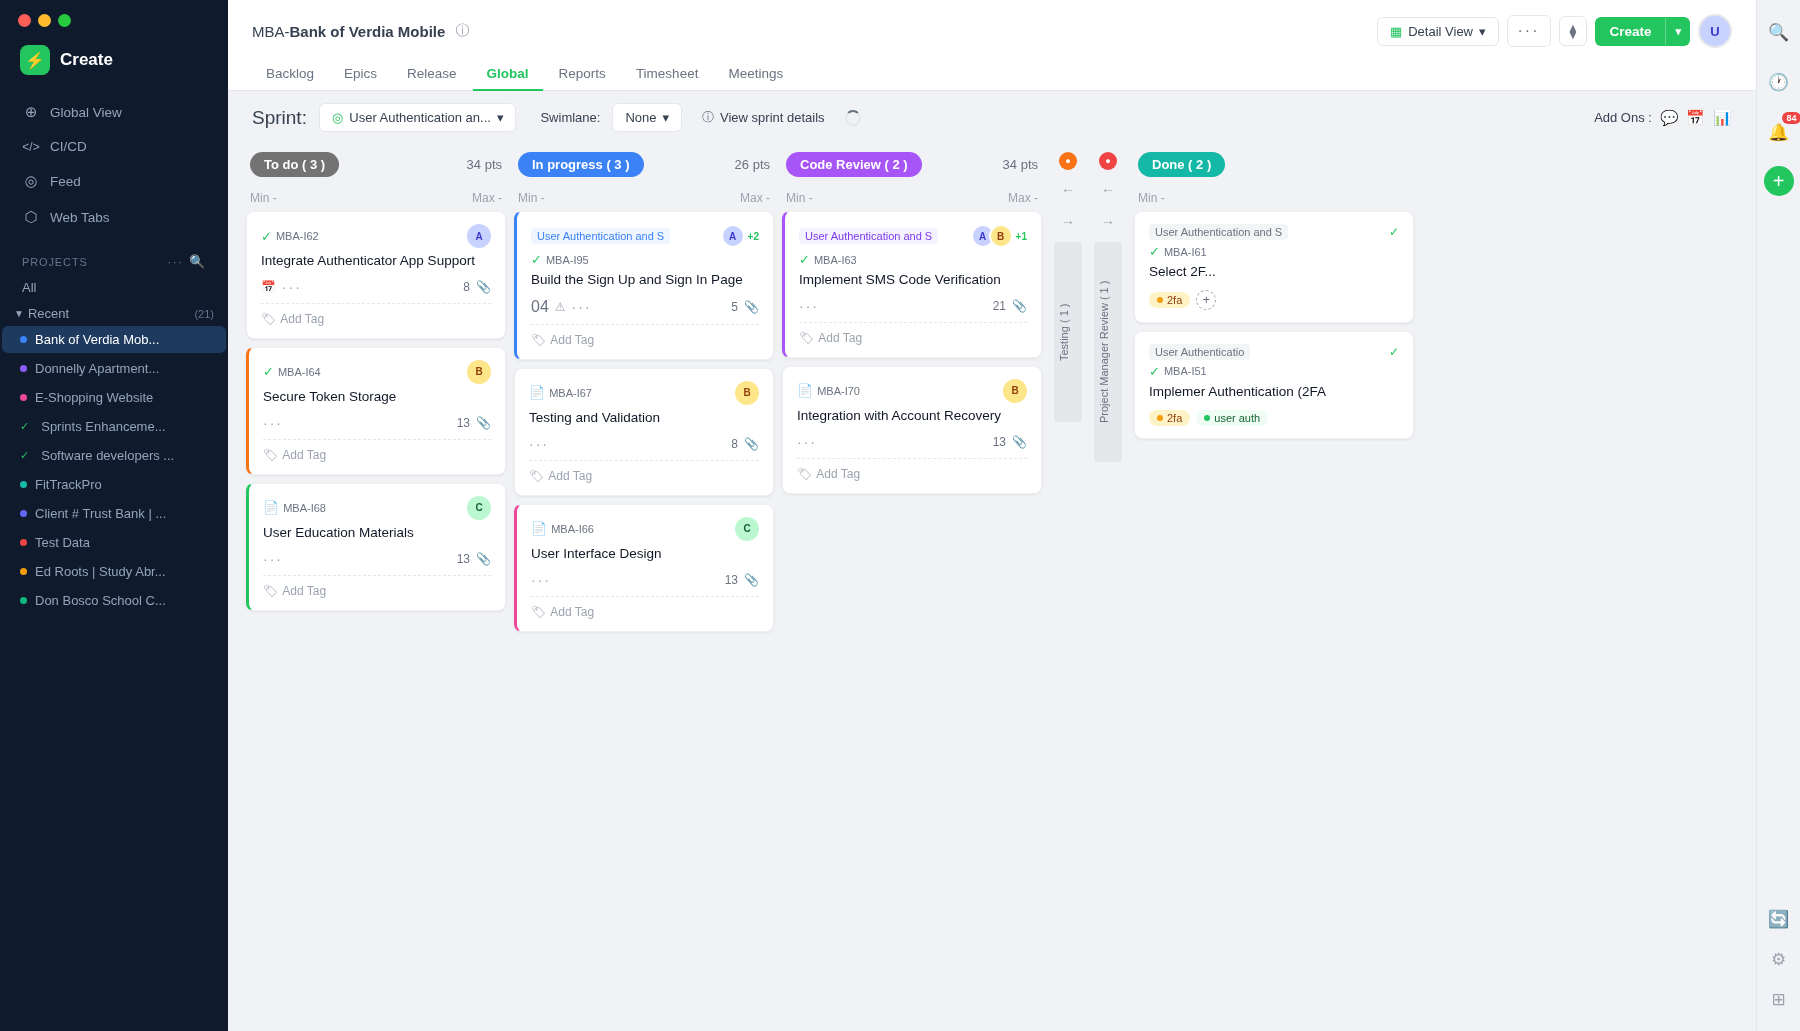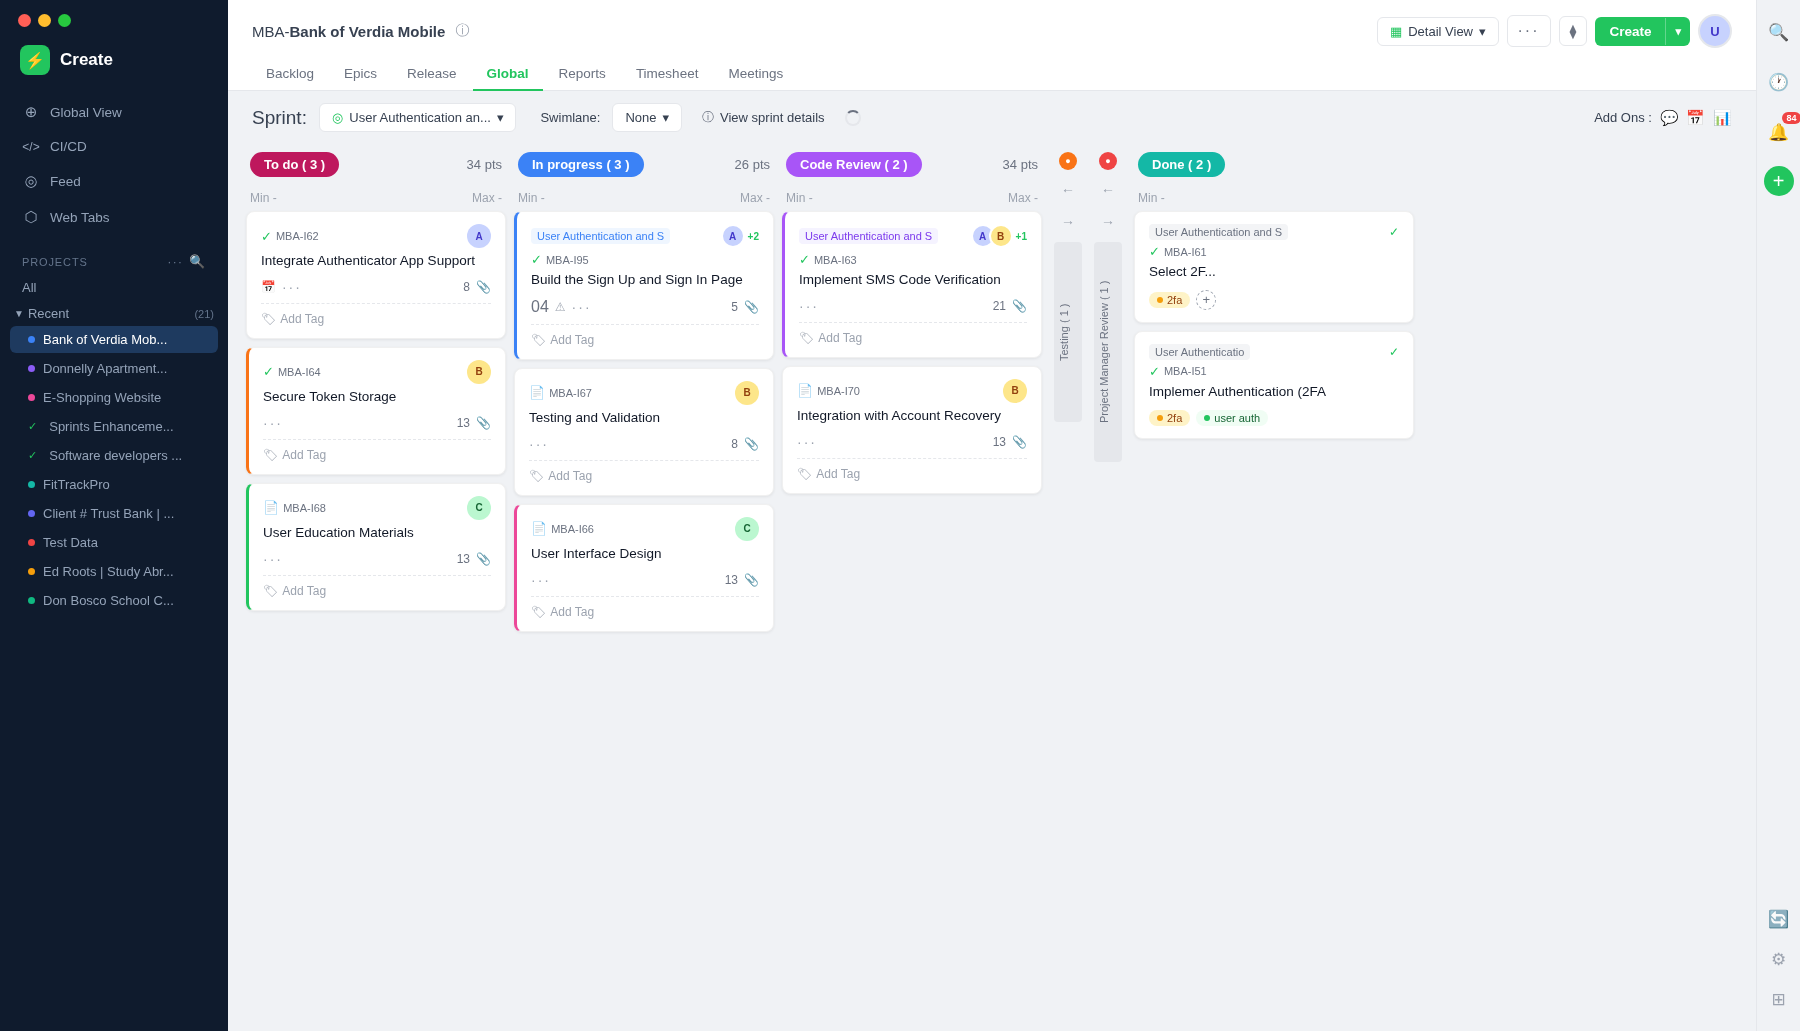--- a/index.html
+++ b/index.html
@@ -77,21 +77,21 @@
 
     .sidebar-project-item {
       display: flex;
       align-items: center;
       gap: 8px;
       padding: 6px 12px 6px 18px;
       border-radius: 6px;
       cursor: pointer;
       font-size: 13px;
       color: #94a3b8;
-      margin: 1px 10px;
+      margin: 1px 2px;
     }
     .sidebar-project-item.active { background: #1e3a5f; color: #fff; }
     .sidebar-project-dot {
       width: 7px; height: 7px; border-radius: 50%; flex-shrink: 0;
     }
     .sidebar-project-name {
       flex: 1;
       white-space: nowrap;
       overflow: hidden;
       text-overflow: ellipsis;
@@ -333,21 +333,21 @@
     }
     .column-title-badge {
       display: inline-flex;
       align-items: center;
       padding: 5px 14px;
       border-radius: 20px;
       font-size: 13px;
       font-weight: 600;
       color: #fff;
     }
-    .badge-todo { background: #be185d; }
+    .badge-todo { background: #737373; }
     .badge-inprogress { background: #3b82f6; }
     .badge-codereview { background: #a855f7; }
     .badge-done { background: #14b8a6; }
 
     .column-points {
       font-size: 13px;
       color: #6b7280;
       font-weight: 500;
     }
 

